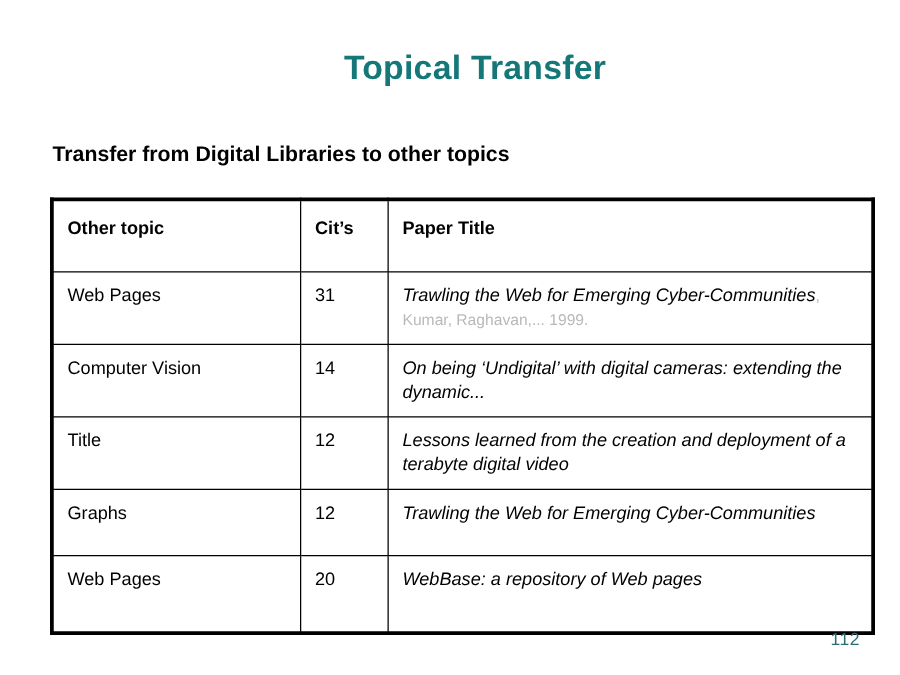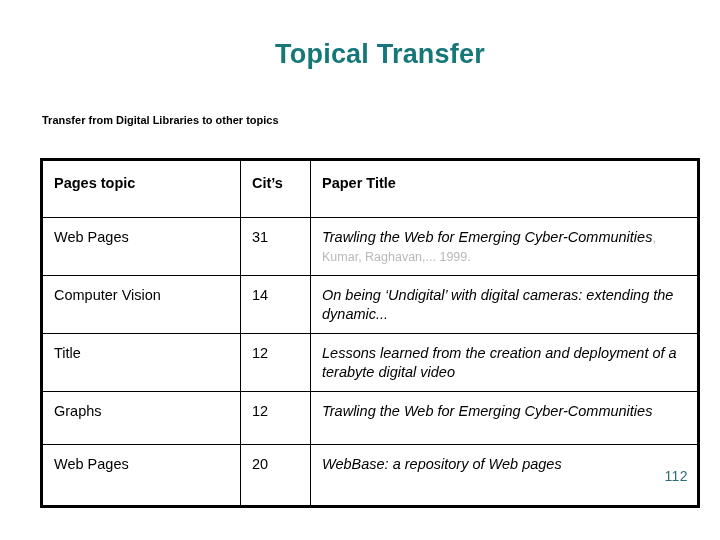--- a/index.html
+++ b/index.html
@@ -35,21 +35,21 @@
     color: #157778;
     line-height: 1.1;
     padding-left: 20px;
   }
 
   
   .slide-subtitle {
     position: absolute;
     left: 42px;
     top: 114px;
-    font-size: 11px;
+    font-size: 17px;
     font-weight: bold;
     color: #000000;
     line-height: 1.15;
     white-space: nowrap;
   }
 
   
   .tbl-wrap {
     position: absolute;
     left: 40px;
@@ -100,21 +100,21 @@
   }
   .title-em { font-style: italic; }
 
   tbody tr.r1 td { height: 34px; }
   tbody tr.r5 td { height: 40px; }
 
   
   .page-number {
     position: absolute;
     right: 32px;
-    top: 468px;
+    top: 503px;
     font-size: 14px;
     color: #2b6e73;
     letter-spacing: 0.4px;
   }
 </style>
 </head>
 <body>
 
 <div id="slide">
 
@@ -124,21 +124,21 @@
 
   <div class="tbl-wrap">
     <table class="data">
       <colgroup>
         <col class="c-topic">
         <col class="c-cits">
         <col class="c-title">
       </colgroup>
       <thead>
         <tr>
-          <th>Pages topic</th>
+          <th>Other topic</th>
           <th>Cit’s</th>
           <th>Paper Title</th>
         </tr>
       </thead>
       <tbody>
 
         <tr class="r1">
           <td>Web Pages</td>
           <td>31</td>
           <td class="paper-cell"><span class="title-em">Trawling the Web for Emerging Cyber-Communities</span><span class="cite">, Kumar, Raghavan,... 1999.</span></td>

